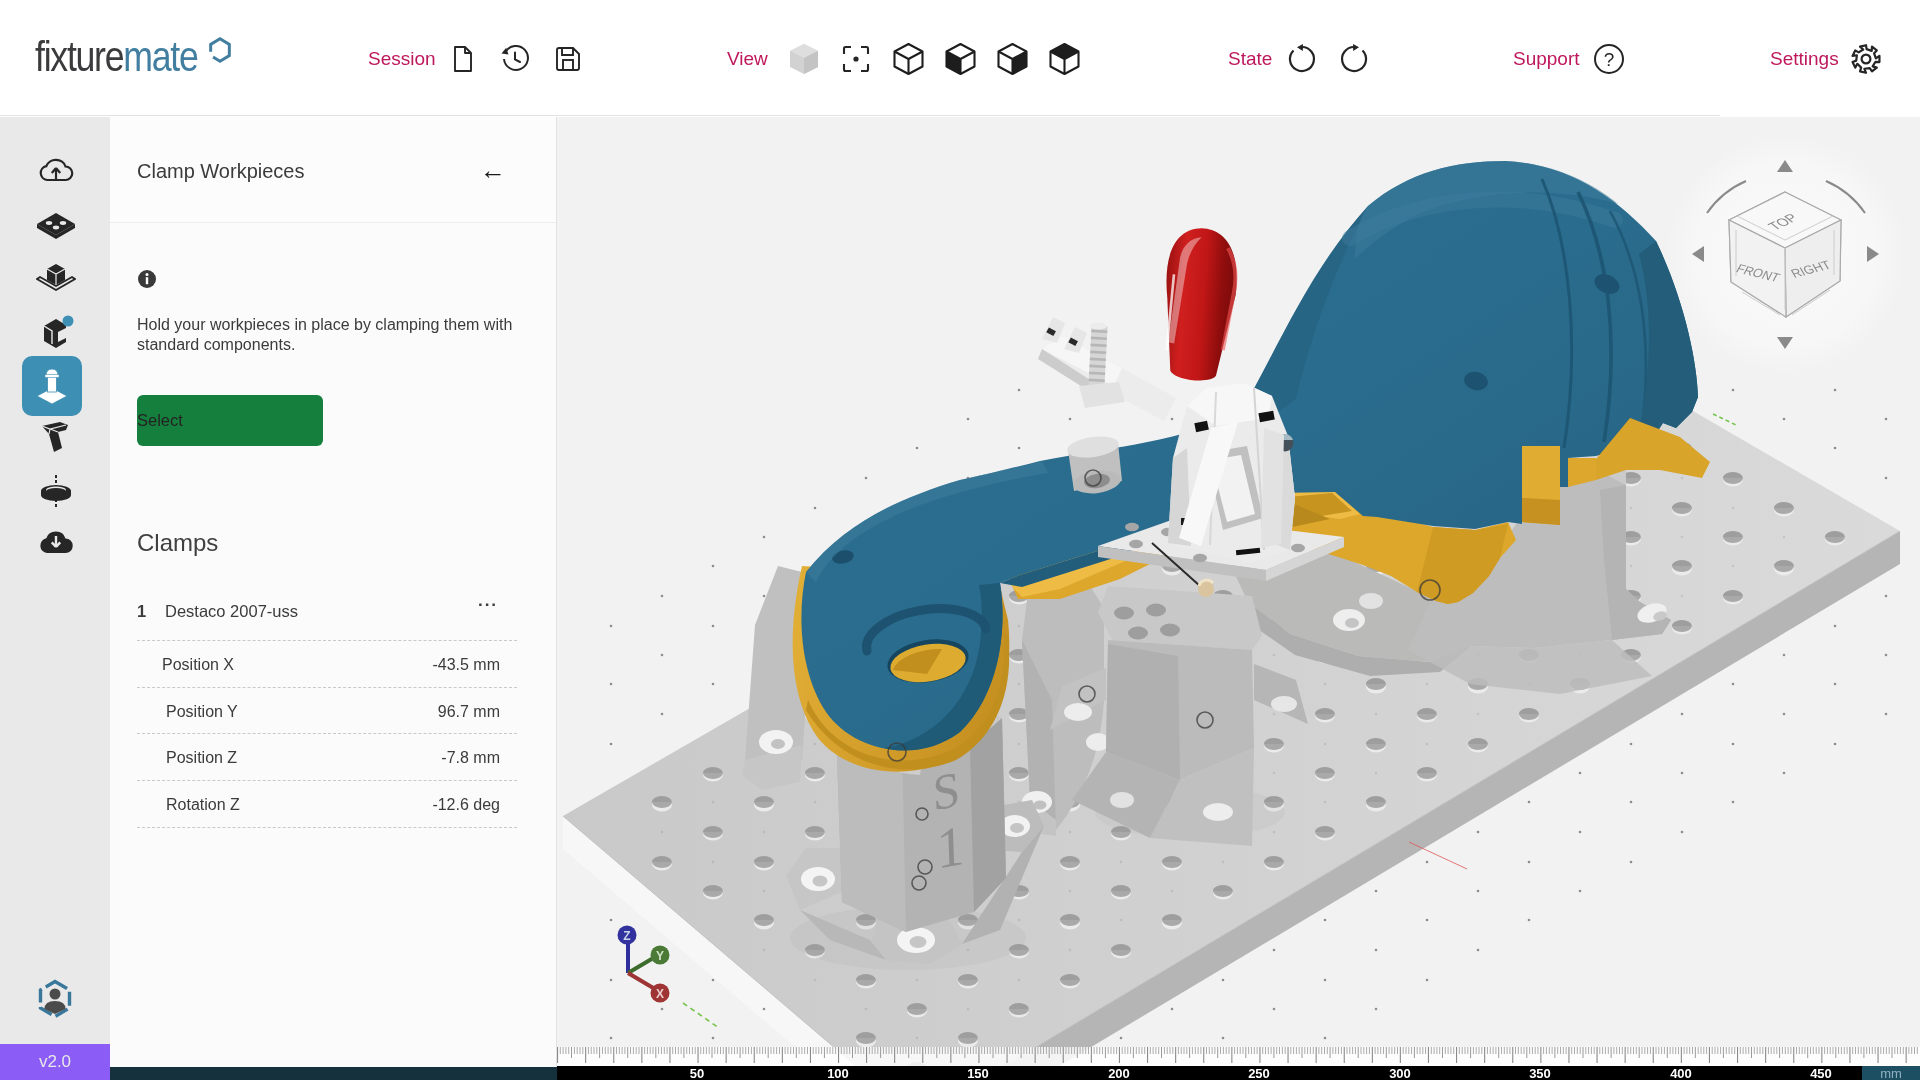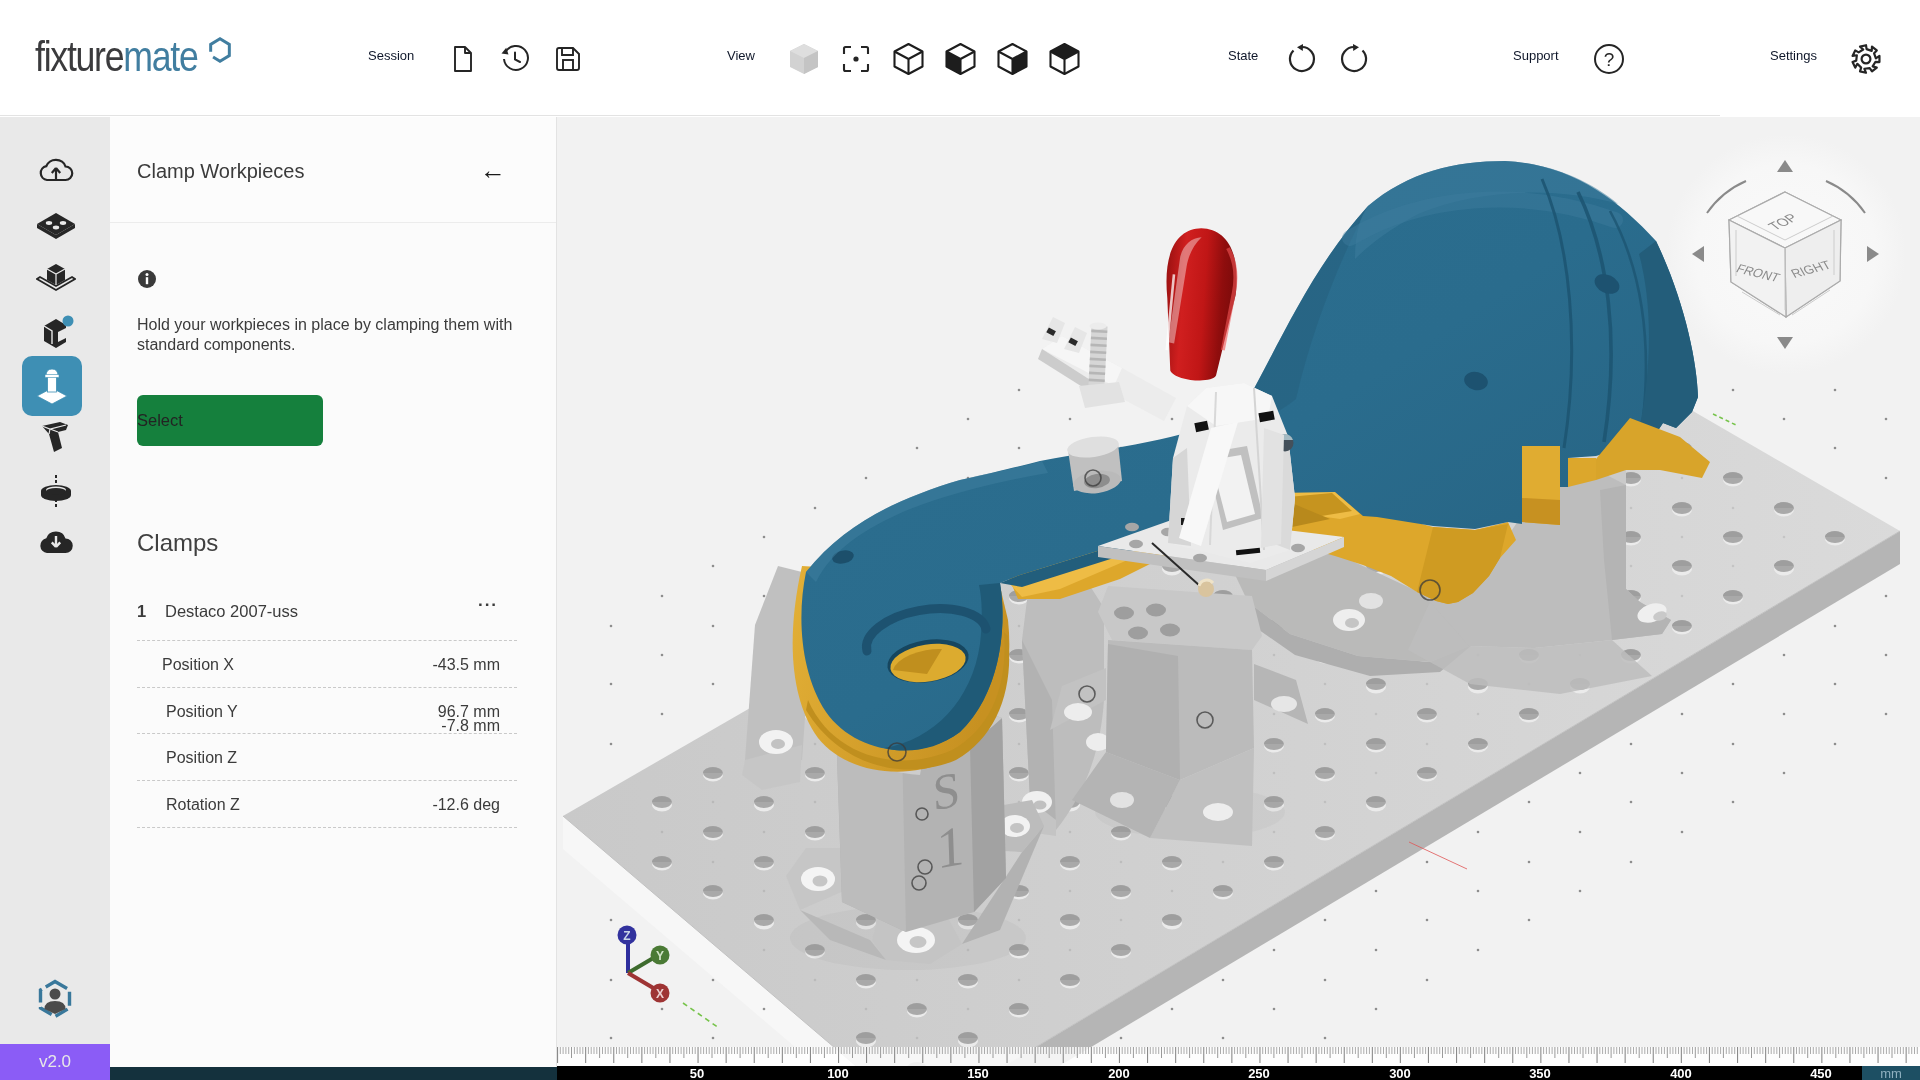--- a/index.html
+++ b/index.html
@@ -1,19 +1,19 @@
 <!DOCTYPE html>
 <html><head>
 <meta charset="utf-8">
 <style>
 *{margin:0;padding:0;box-sizing:border-box;}
 html,body{width:1920px;height:1080px;overflow:hidden;background:#ffffff;font-family:"Liberation Sans",sans-serif;}
 .abs{position:absolute;}
 #topbar{position:absolute;left:0;top:0;width:1720px;height:116px;background:#ffffff;border-bottom:1px solid #e3e3e3;}
-.tlabel{position:absolute;top:48px;font-size:13px;color:#0f172a;}
+.tlabel{position:absolute;top:48px;font-size:19px;color:#be185d;}
 #sidebar{position:absolute;left:0;top:117px;width:110px;height:927px;background:#e9e9e9;}
 #vbox{position:absolute;left:0;top:1044px;width:110px;height:36px;background:#8b5cf6;color:#e8e8e8;font-size:17px;text-align:center;line-height:36px;}
 #panel{position:absolute;left:110px;top:117px;width:447px;height:950px;background:#fbfbfb;border-right:1px solid #e3e3e3;}
 #phead{position:absolute;left:0px;top:0px;width:446px;height:106px;background:#fcfcfc;border-bottom:1px solid #ececec;}
 #ptitle{position:absolute;left:27px;top:43px;font-size:20px;color:#3b3b3b;}
 #parrow{position:absolute;left:370px;top:38px;font-size:26px;color:#1a1a1a;}
 #tealbar{position:absolute;left:110px;top:1067px;width:447px;height:13px;background:#14313d;}
 #viewport{position:absolute;left:557px;top:117px;width:1363px;height:963px;background:#f2f2f2;}
 #rulerw{position:absolute;left:557px;top:1047px;width:1363px;height:19px;background:rgba(255,255,255,0.84);}
 .ic{position:absolute;}
@@ -184,21 +184,21 @@
   <div class="abs" style="left:55px;top:485px;font-size:16.5px;color:#3b3b3b;">Destaco 2007-uss</div>
   <div class="abs" style="left:368px;top:478px;font-size:17px;color:#3b3b3b;font-weight:bold;letter-spacing:1px;">···</div>
   <div class="abs" style="left:27px;top:523px;width:380px;border-top:1.5px dashed #c9c9c9;"></div>
   <div class="abs" style="left:52px;top:539px;font-size:16px;color:#3b3b3b;">Position X</div>
   <div class="abs" style="left:190px;top:539px;width:200px;text-align:right;font-size:16px;color:#3b3b3b;">-43.5 mm</div>
   <div class="abs" style="left:27px;top:570px;width:380px;border-top:1.5px dashed #c9c9c9;"></div>
   <div class="abs" style="left:56px;top:586px;font-size:16px;color:#3b3b3b;">Position Y</div>
   <div class="abs" style="left:190px;top:586px;width:200px;text-align:right;font-size:16px;color:#3b3b3b;">96.7 mm</div>
   <div class="abs" style="left:27px;top:616px;width:380px;border-top:1.5px dashed #c9c9c9;"></div>
   <div class="abs" style="left:56px;top:632px;font-size:16px;color:#3b3b3b;">Position Z</div>
-  <div class="abs" style="left:190px;top:600px;width:200px;text-align:right;font-size:16px;color:#3b3b3b;">-7.8 mm</div>
+  <div class="abs" style="left:190px;top:632px;width:200px;text-align:right;font-size:16px;color:#3b3b3b;">-7.8 mm</div>
   <div class="abs" style="left:27px;top:663px;width:380px;border-top:1.5px dashed #c9c9c9;"></div>
   <div class="abs" style="left:56px;top:679px;font-size:16px;color:#3b3b3b;">Rotation Z</div>
   <div class="abs" style="left:190px;top:679px;width:200px;text-align:right;font-size:16px;color:#3b3b3b;">-12.6 deg</div>
   <div class="abs" style="left:27px;top:710px;width:380px;border-top:1.5px dashed #c9c9c9;"></div>
 </div>
 <div id="tealbar"></div>
 
 <div id="viewport"></div>
 <svg class="abs" style="left:557px;top:117px;" width="1363" height="963" viewBox="557 117 1363 963">
 <rect x="557" y="117" width="1363" height="963" fill="#f2f2f2"></rect>

